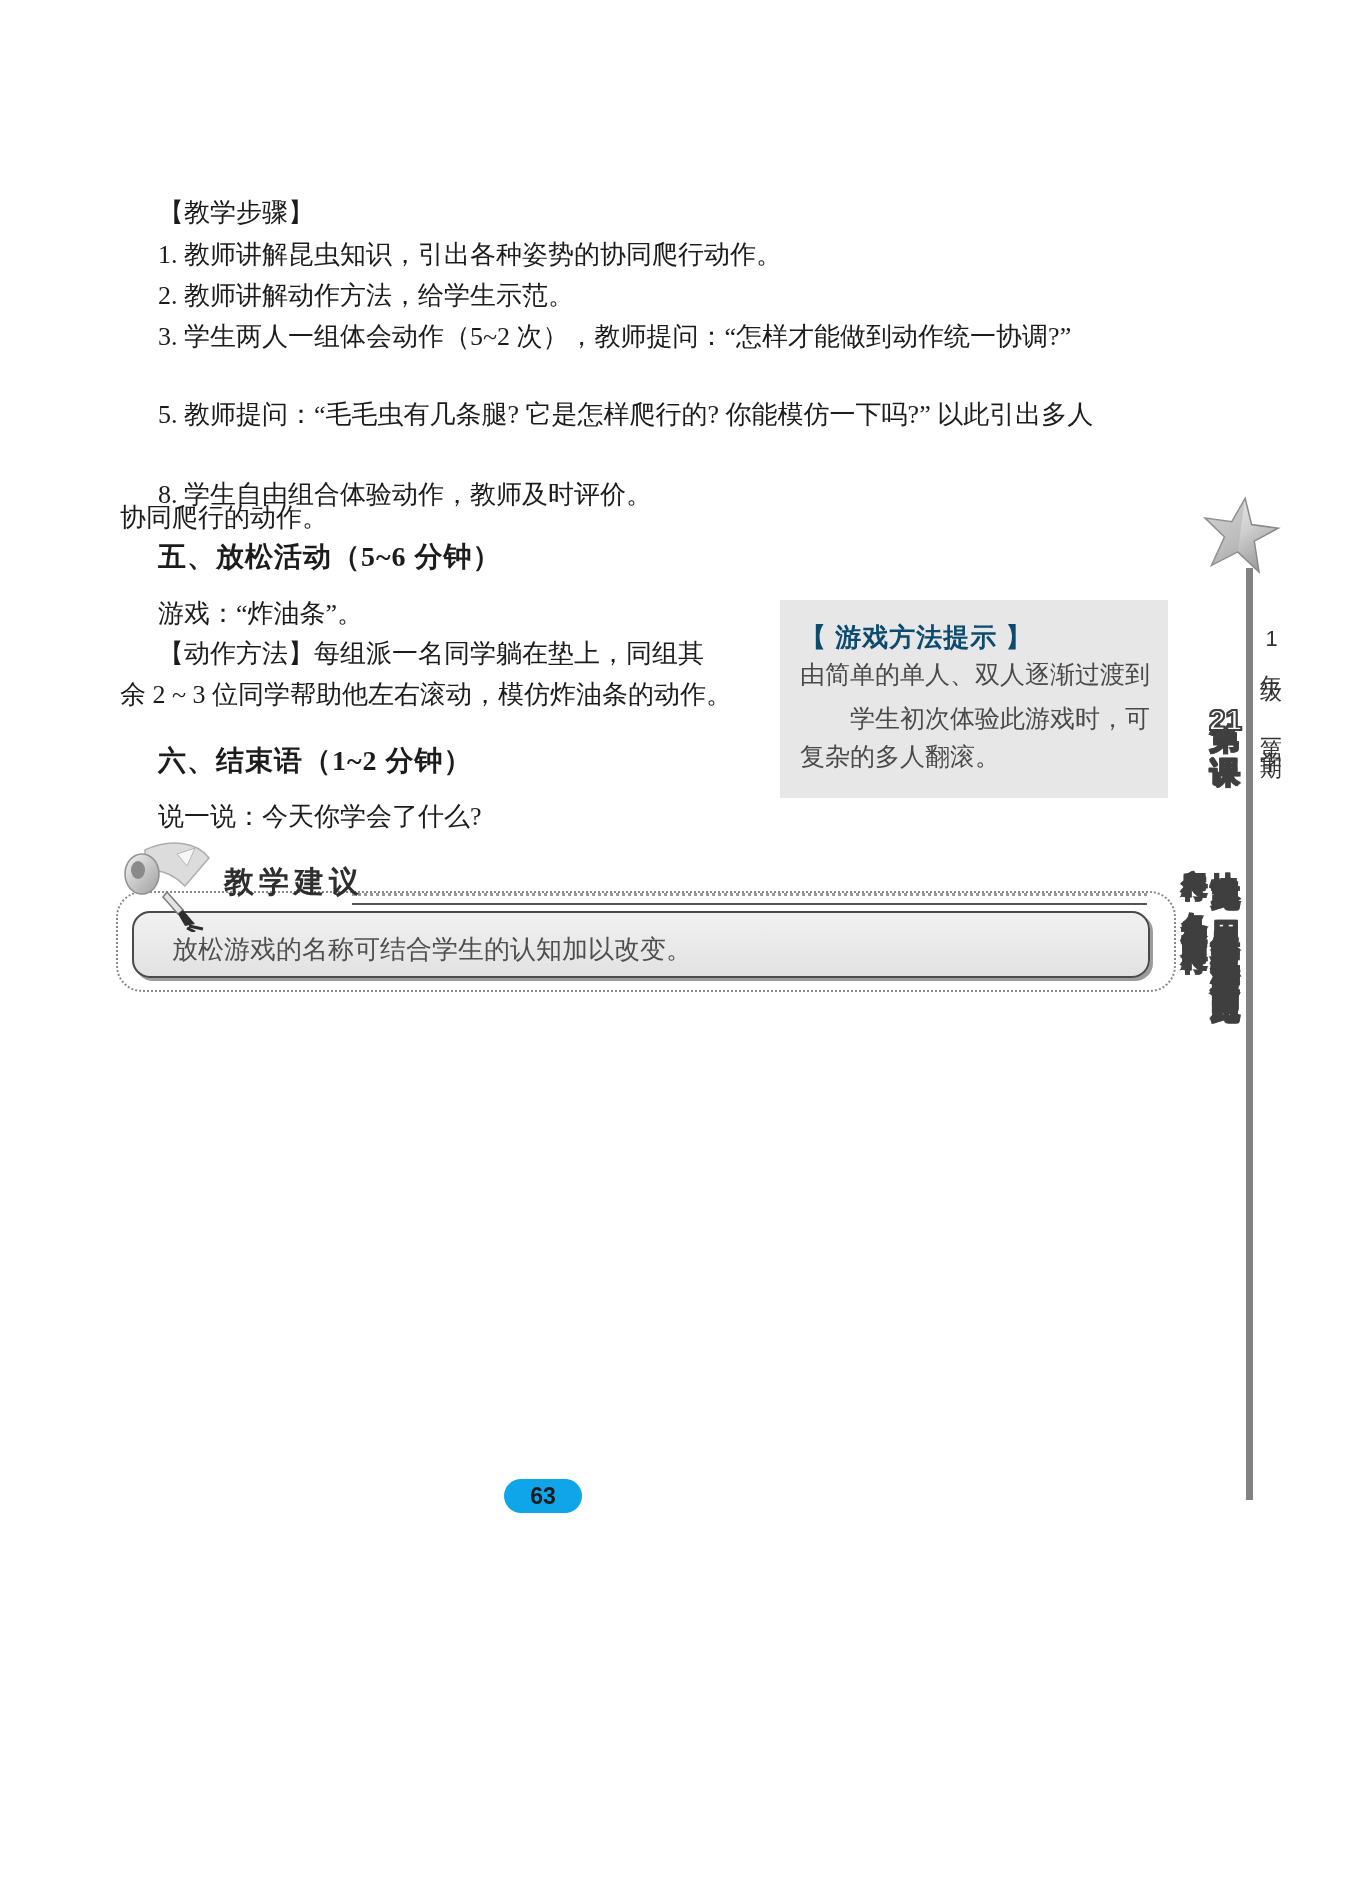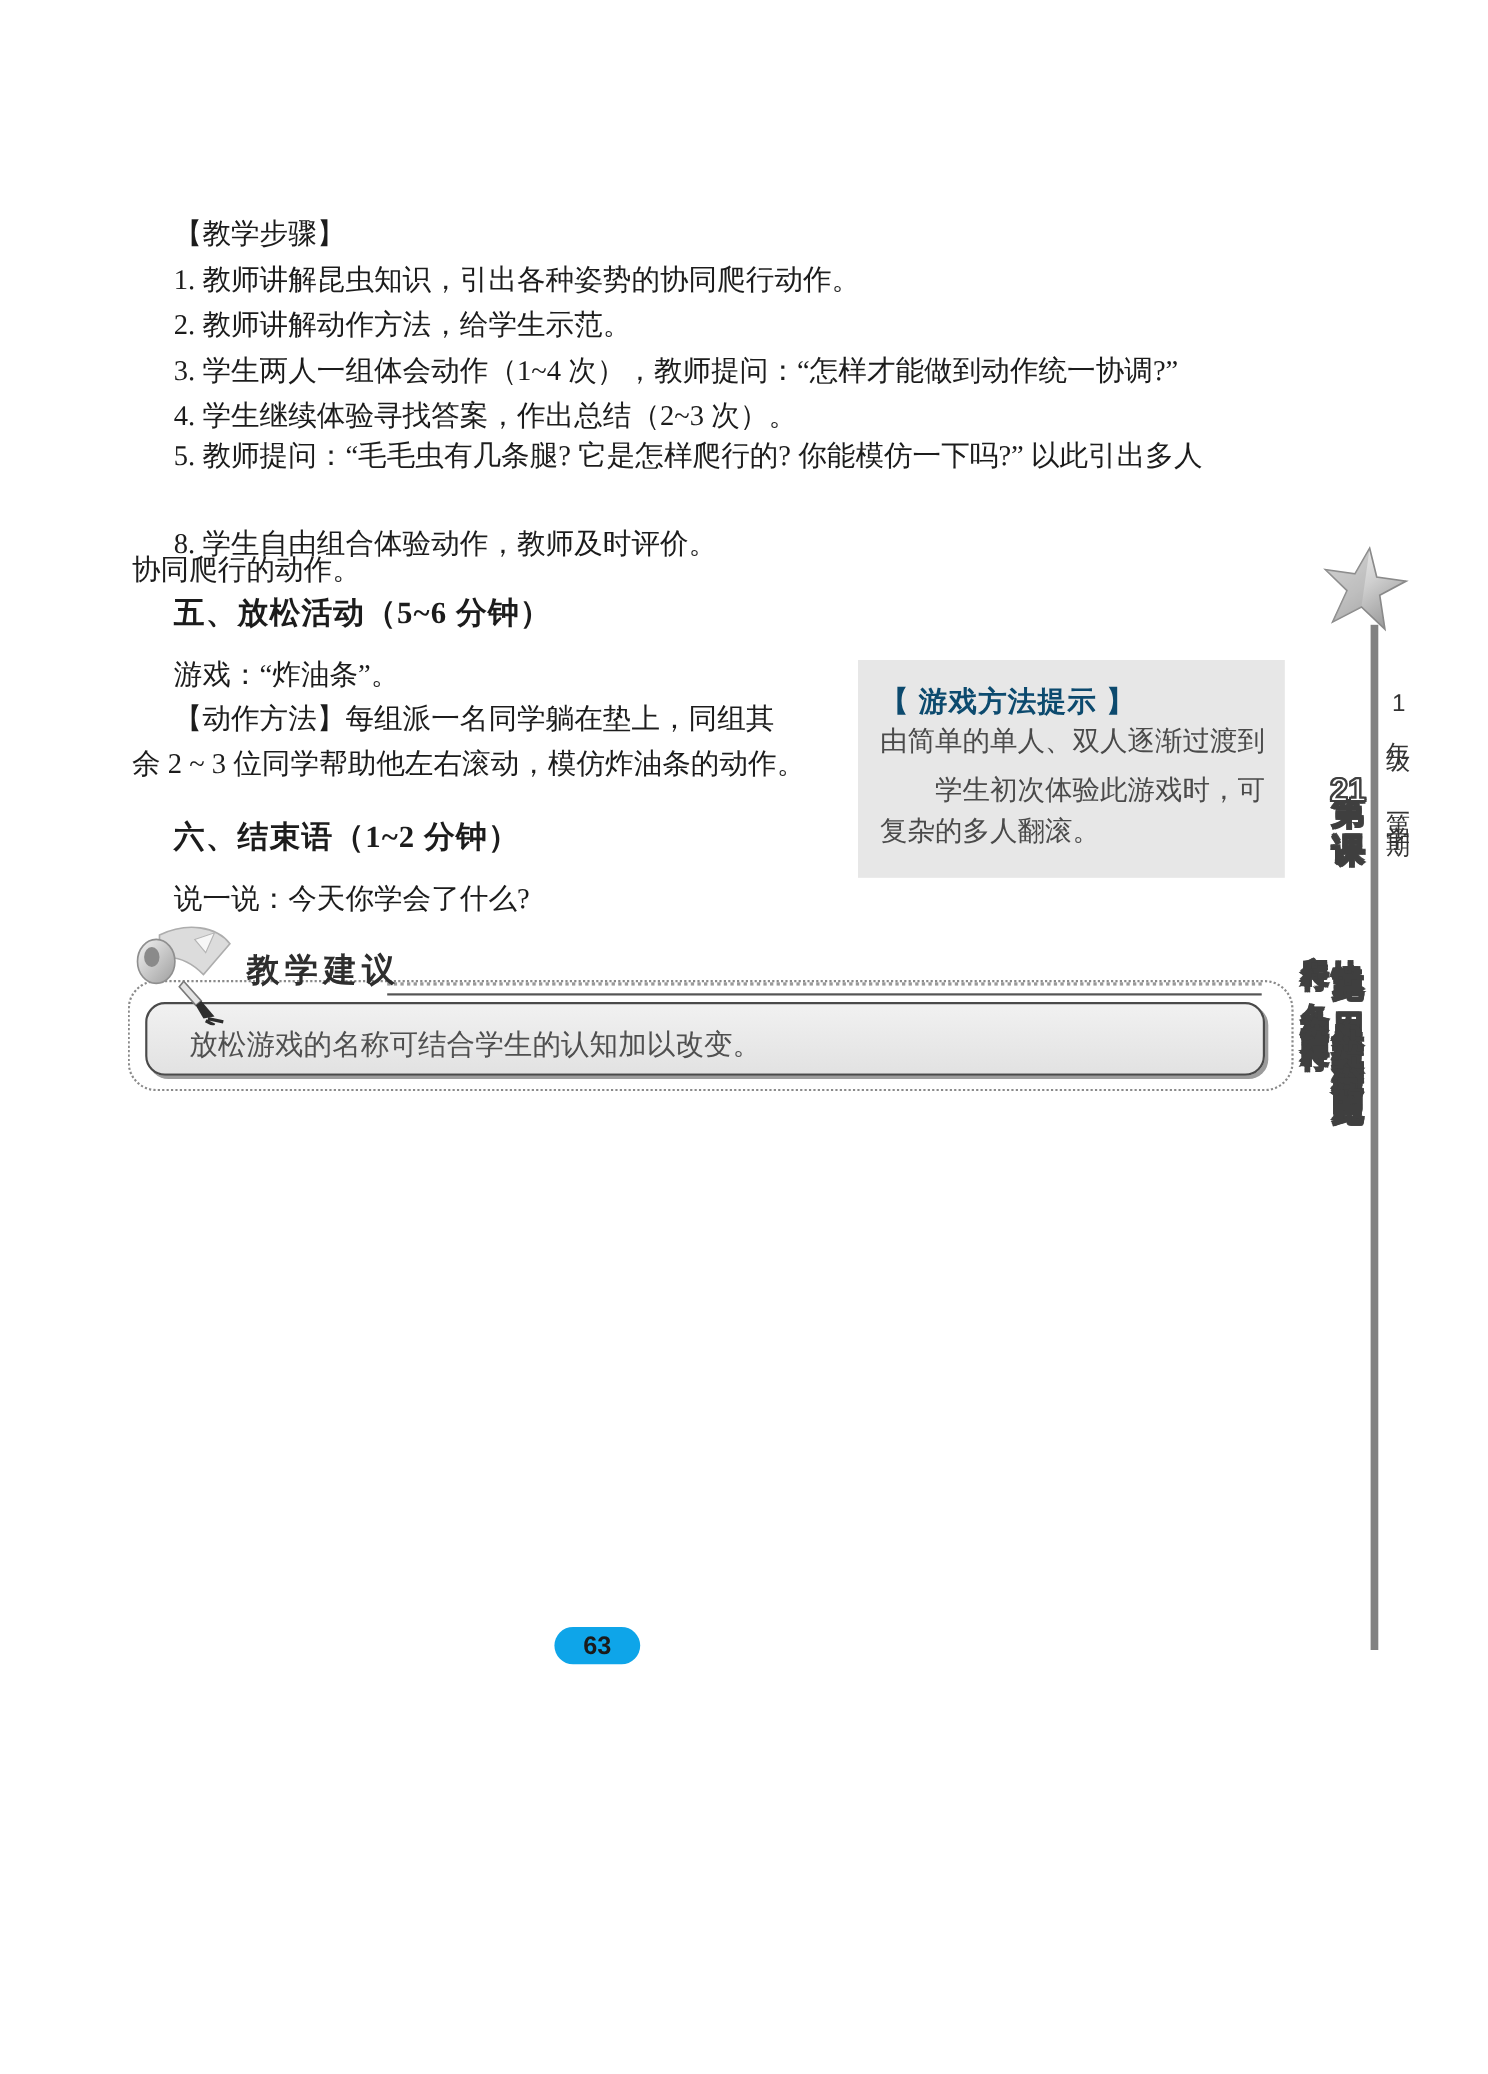--- a/index.html
+++ b/index.html
@@ -71,22 +71,21 @@
   }
 </style>
 </head>
 <body>
 
 <div class="page">
 
   <div class="abs body-line" style="left:158px; top:198px;">【教学步骤】</div>
   <div class="abs body-line" style="left:158px; top:240px;">1. 教师讲解昆虫知识，引出各种姿势的协同爬行动作。</div>
   <div class="abs body-line" style="left:158px; top:281px;">2. 教师讲解动作方法，给学生示范。</div>
-  <div class="abs body-line" style="left:158px; top:322px;">3. 学生两人一组体会动作（1~4 次），教师提问：“怎样才能做到动作统一协调?”</div>
-  <div class="abs body-line" style="left:158px; top:363px;">4. 学生继续体验寻找答案，作出总结（2~3 次）。</div>
+  <div class="abs body-line" style="left:158px; top:322px;">3. 学生两人一组体会动作（5~2 次），教师提问：“怎样才能做到动作统一协调?”</div>
   <div class="abs body-line" style="left:158px; top:400px;">5. 教师提问：“毛毛虫有几条腿? 它是怎样爬行的? 你能模仿一下吗?” 以此引出多人</div>
   <div class="abs body-line" style="left:120px; top:466px;margin-top:37px;">协同爬行的动作。</div>
   <div class="abs body-line" style="left:158px; top:480px;">8. 学生自由组合体验动作，教师及时评价。</div>
 
   <div class="abs sec-heading" style="left:158px; top:538px;">五、放松活动（5~6 分钟）</div>
   <div class="abs body-line" style="left:158px; top:599px;">游戏：“炸油条”。</div>
   <div class="abs body-line" style="left:158px; top:639px;">【动作方法】每组派一名同学躺在垫上，同组其</div>
   <div class="abs body-line" style="left:120px; top:680px;">余 2 ~ 3 位同学帮助他左右滚动，模仿炸油条的动作。</div>
 
   <div class="abs tips-box">

